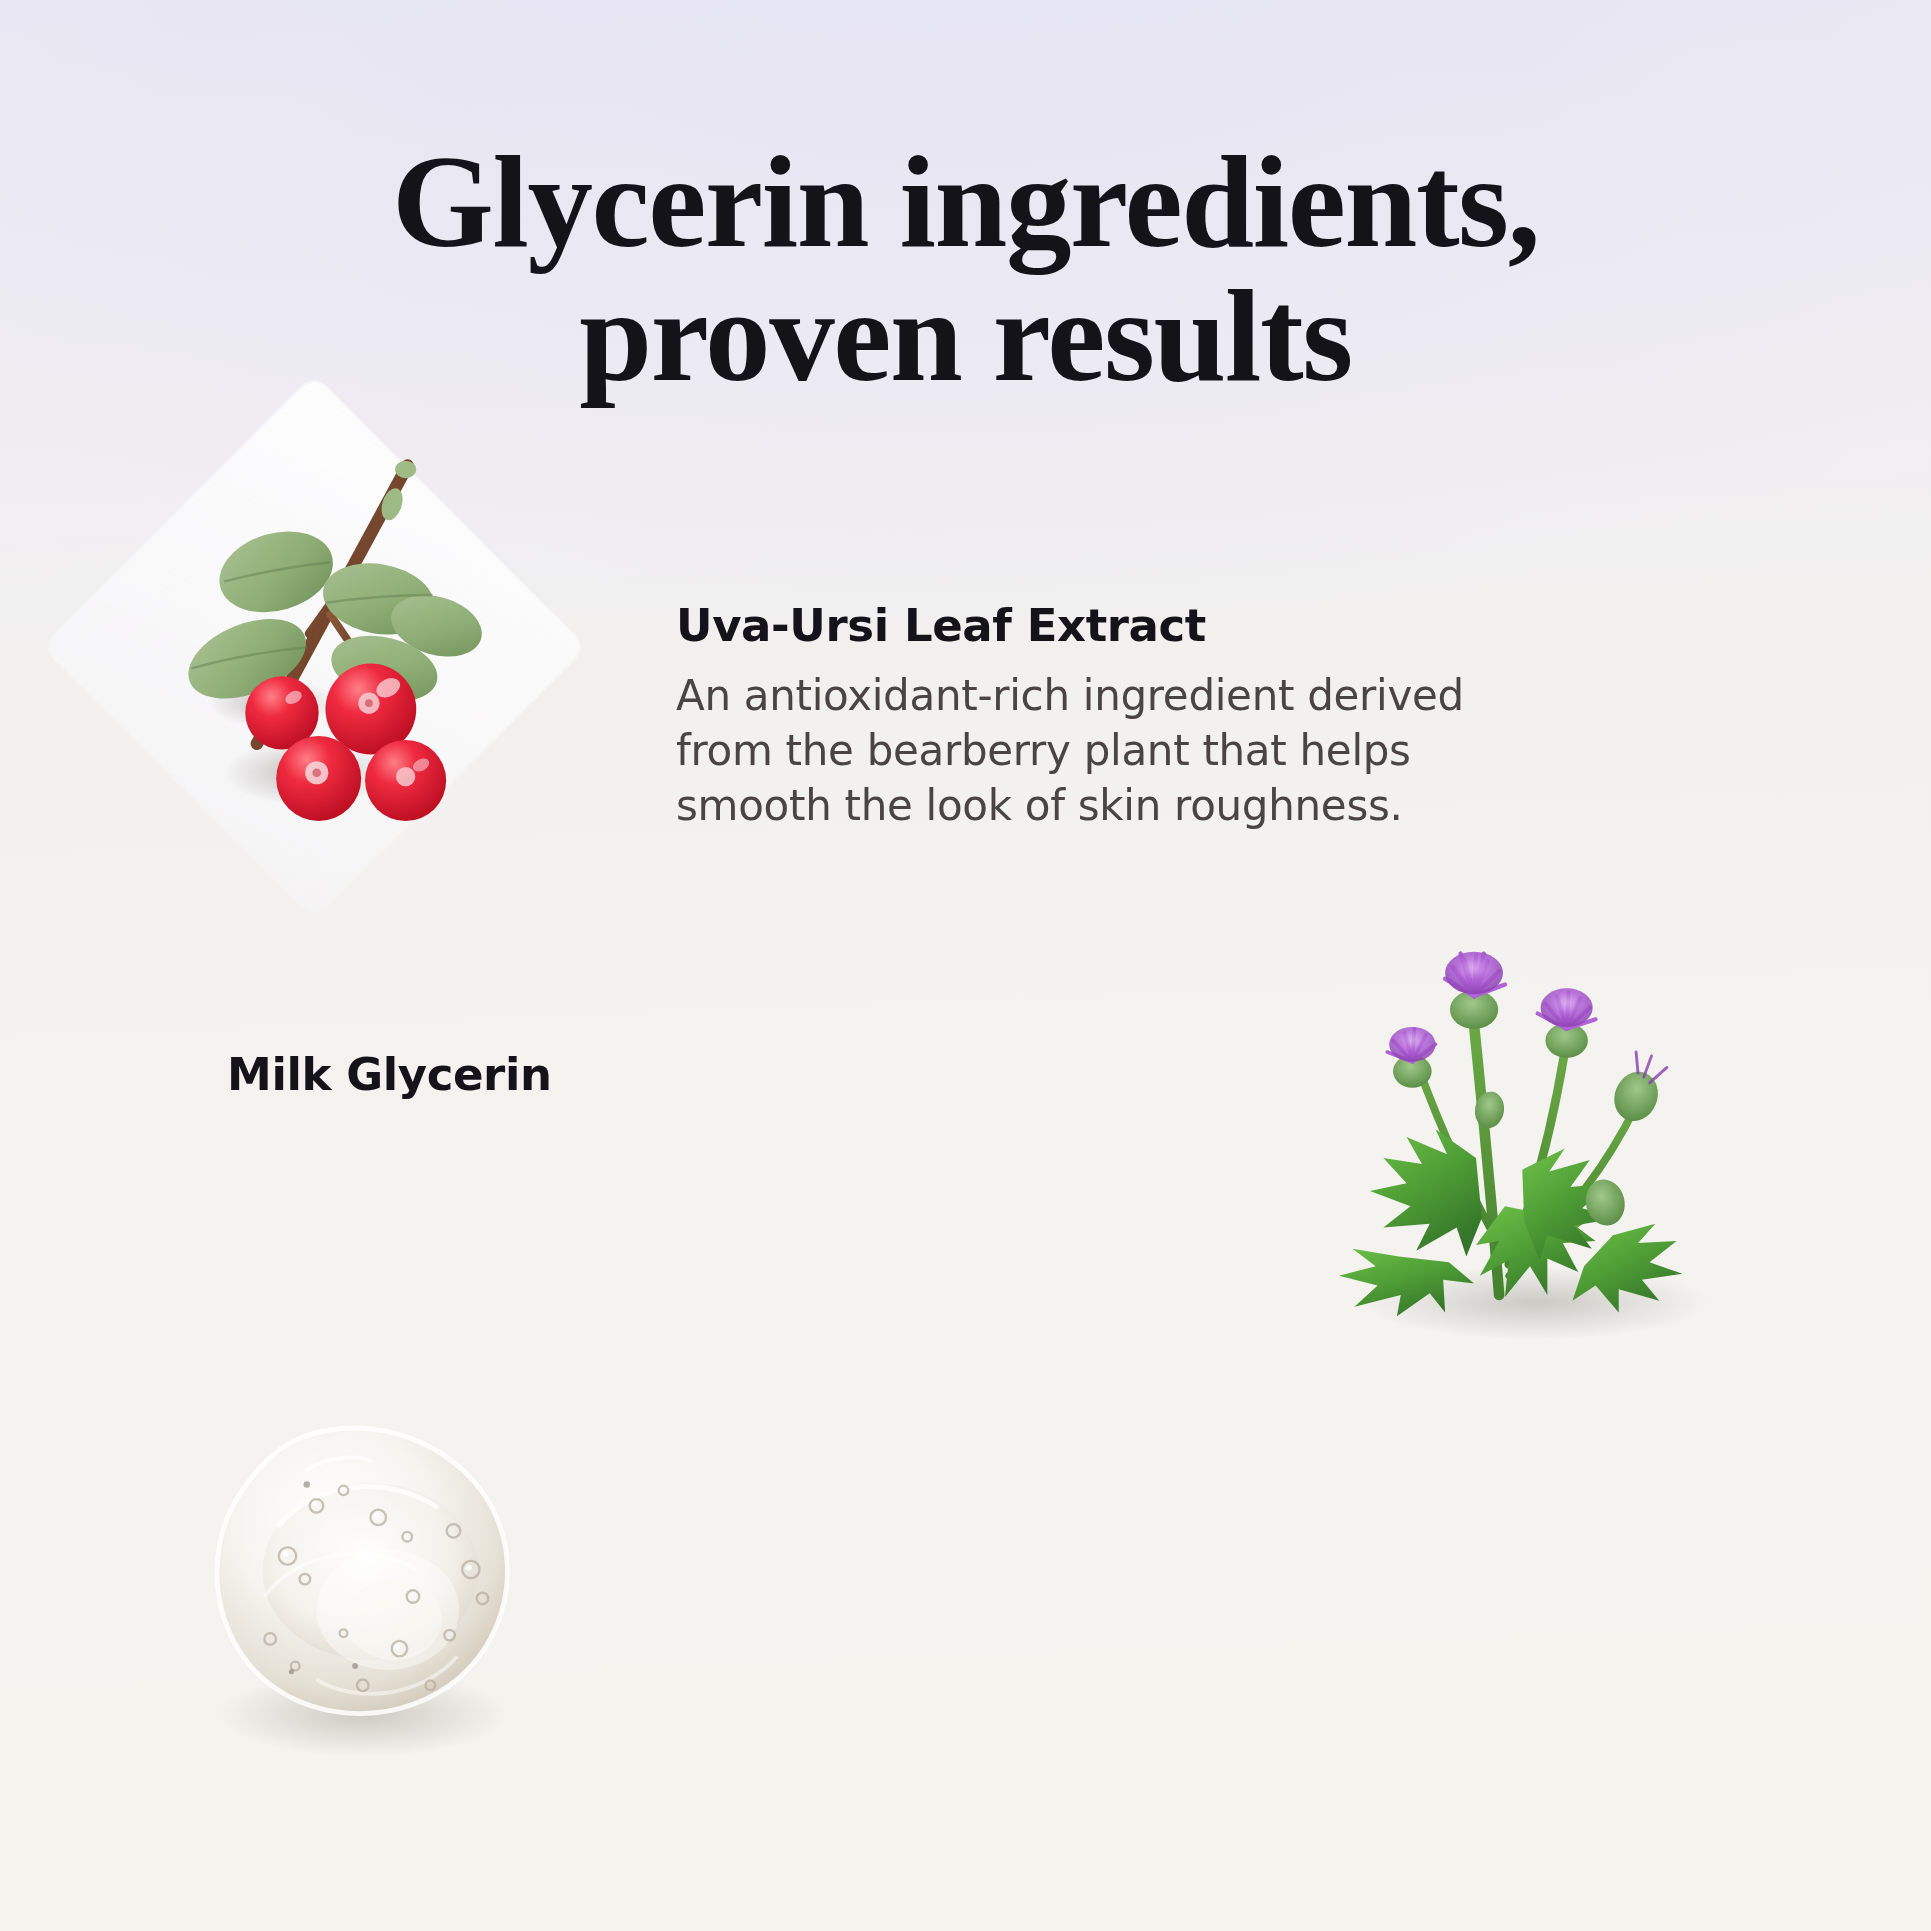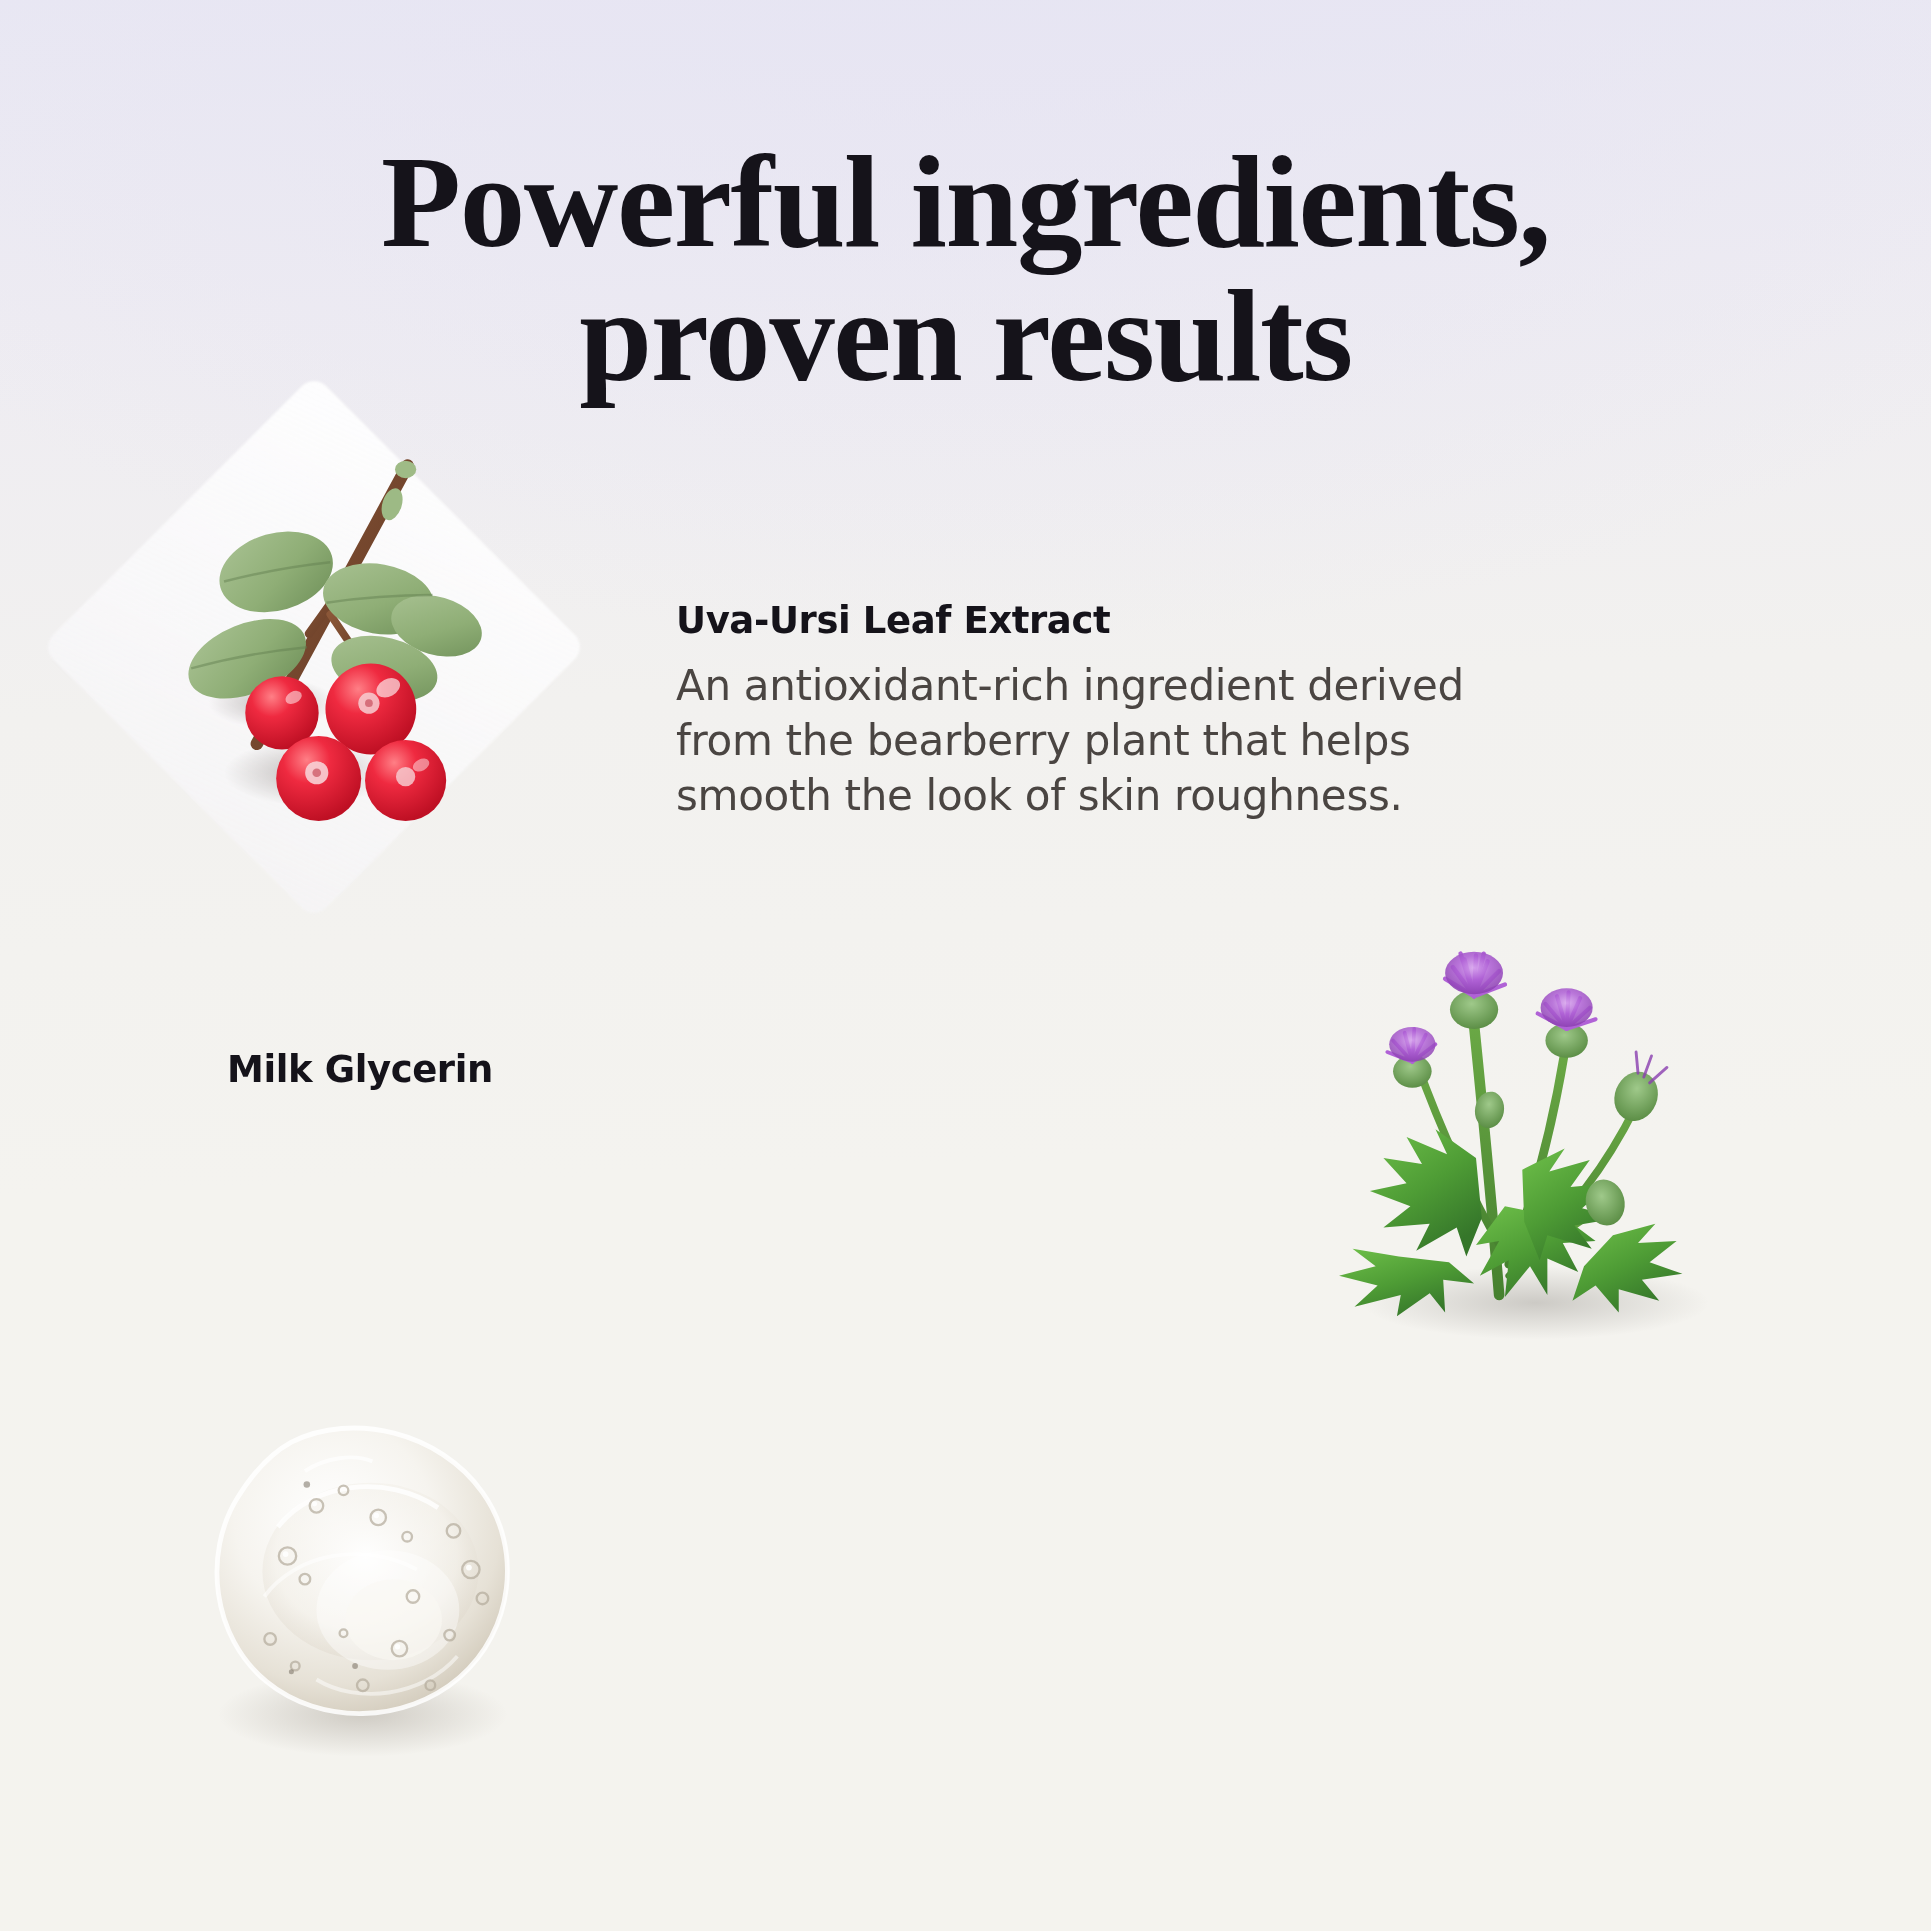--- a/index.html
+++ b/index.html
@@ -30,21 +30,21 @@
     letter-spacing:-1.4px;
     color:#15131a;
   }
   .headline .l2{ display:block; }
 
   
   .ing{ position:absolute; }
   .ing-title{
     font-family:"DejaVu Sans", sans-serif;
     font-weight:700;
-    font-size:37px;
+    font-size:45px;
     letter-spacing:-0.4px;
     color:#15131a;
     margin-bottom:17.4px;
   }
   .ing-body{
     font-family:"DejaVu Sans", sans-serif;
     font-weight:400;
     font-size:42px;
     line-height:1.30;
     letter-spacing:-0.3px;
@@ -74,21 +74,21 @@
   #art-thistle { left:1246px; top:917px;  width:541px; height:434px; }
   #art-gel     { left:164px;  top:1390px; width:386px; height:386px; }
   .art svg{ width:100%; height:100%; display:block; overflow:visible; }
 </style>
 </head>
 <body>
 
 <div id="poster">
 
   <h1 class="headline">
-    <span class="l1">Powerful ingredients,</span>
+    <span class="l1">Glycerin ingredients,</span>
     <span class="l2">proven results</span>
   </h1>
 
   <div class="diamond"></div>
 
   <div class="art" id="art-berry">
     <svg viewBox="0 0 360 470">
       <defs>
         <radialGradient id="berryG" cx="36%" cy="28%" r="72%">
           <stop offset="0%" stop-color="#ff7f86"></stop>

